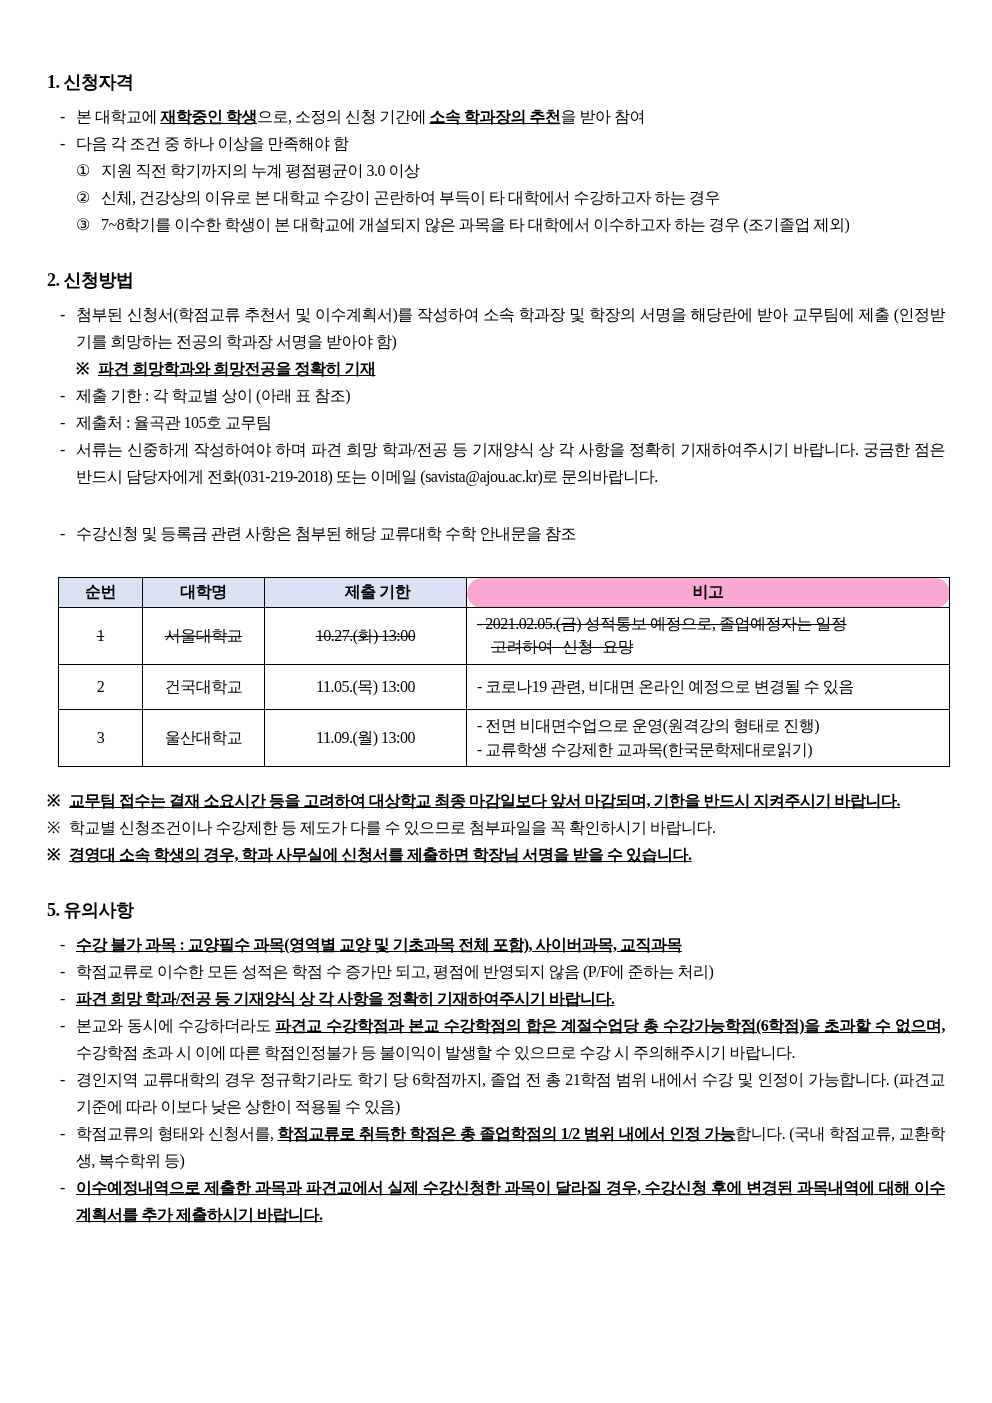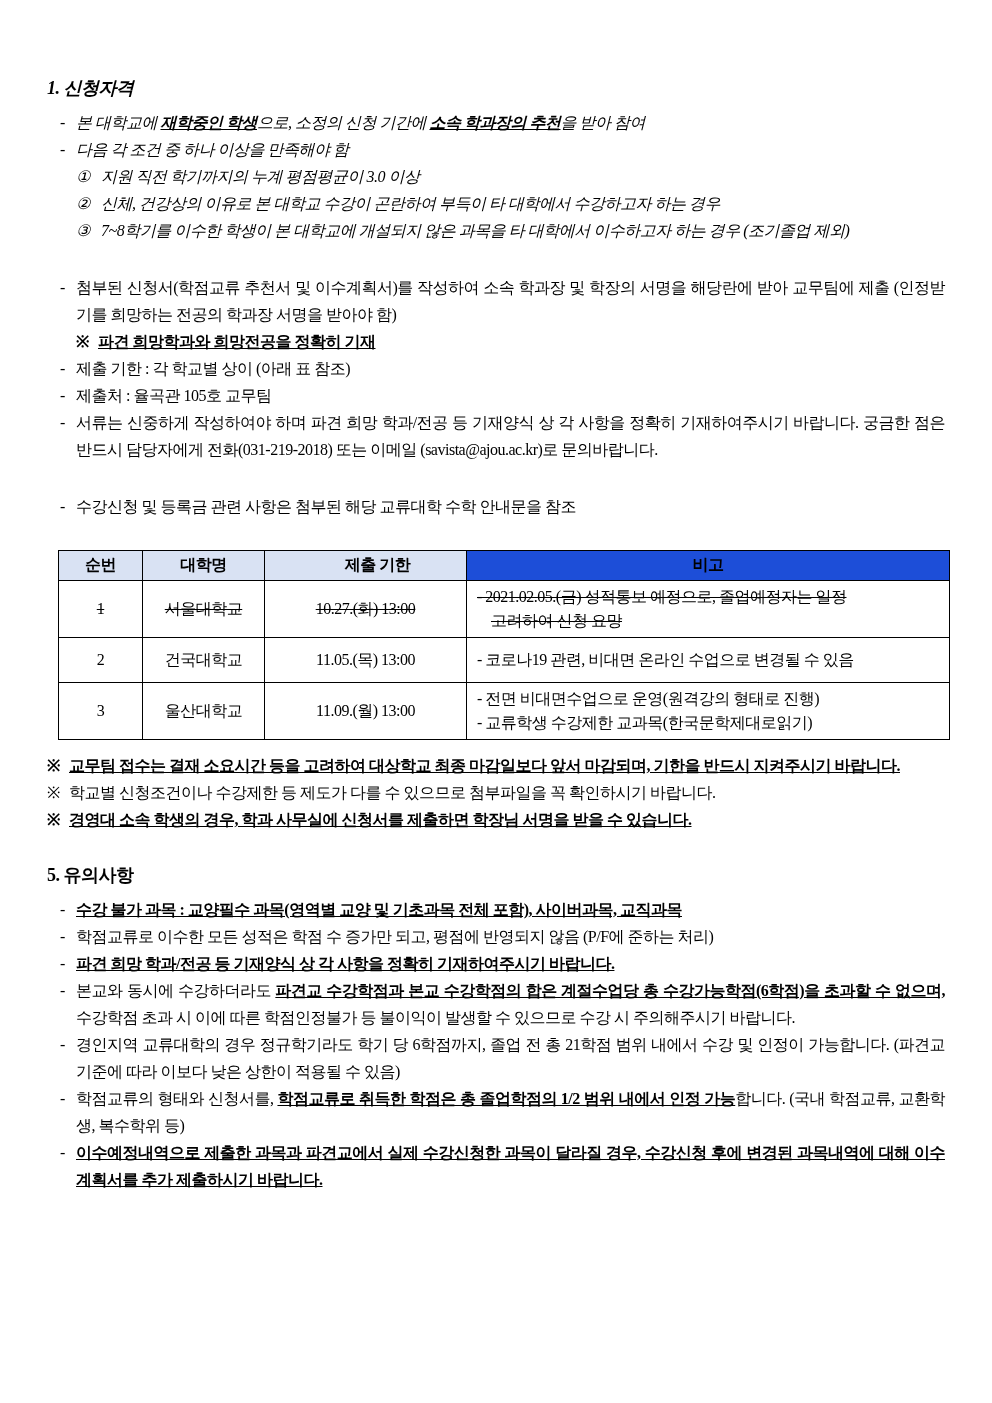--- a/index.html
+++ b/index.html
@@ -4,52 +4,52 @@
 <style>
   * { margin:0; padding:0; box-sizing:border-box; }
   html,body { background:#ffffff; }
   body {
     width:992px; height:1403px; overflow:hidden;
     font-family:"Liberation Serif","DejaVu Serif",serif;
     color:#000000;
   }
   .page { padding:66px 47px 0 47px; }
   section { margin-top:30px; }
-  section:first-child { margin-top:10px;font-style:italic; }
+  section:first-child { margin-top:4px; }
   h2 {
     font-size:18px; font-weight:bold; letter-spacing:-0.5px;
     line-height:25px; margin-bottom:8px;
   }
   .lines { }
   .line {
     display:flex; font-size:16px; line-height:27px; letter-spacing:-0.5px;
   }
   .line .marker { flex:0 0 auto; }
   .line .content { flex:1 1 auto; text-align:justify; }
   .b1  { padding-left:13px; } .b1  .marker { width:16px; }
   .b1s { padding-left:29px; } .b1s .marker { width:22px; }
   .b2  { padding-left:29px; } .b2  .marker { width:25px; }
   .note{ padding-left:0;    } .note .marker { width:22px; }
   .bd { font-weight:bold; }
   .ul { text-decoration:underline; }
   .mb .marker { font-weight:bold; }
 
   table {
     border-collapse:collapse; table-layout:fixed;
-    width:891px; margin:2px 0 12px 11px;
+    width:891px; margin:2px 0 20px 11px;
     font-size:16px; letter-spacing:-0.5px;
   }
   th, td { border:1px solid #000000; vertical-align:middle; }
   thead th {
     height:30px; text-align:center; font-weight:bold;
   }
   td { text-align:center; padding:5px 4px; height:45px; }
   td.c3 { text-align:left; padding:4px 6px 4px 10px; }
   .remark-line { padding-left:14px; text-indent:-14px; line-height:24px; }
-  .remark-line.cont { text-indent:0; }
+  .remark-line.cont { text-indent:0;font-family:Liberation Mono, monospace; }
   tr.strike td { text-decoration:line-through; }
   .tbl-notes { margin-top:6px; }
 </style>
 </head>
 <body>
 
 <div class="page">
 
   <section>
     <h2>1. 신청자격</h2>
@@ -71,20 +71,21 @@
           <span class="content"><span>신체, 건강상의 이유로 본 대학교 수강이 곤란하여 부득이 타 대학에서 수강하고자 하는 경우</span></span>
         </div>
         <div class="line b2">
           <span class="marker">③</span>
           <span class="content"><span>7~8학기를 이수한 학생이 본 대학교에 개설되지 않은 과목을 타 대학에서 이수하고자 하는 경우 (조기졸업 제외)</span></span>
         </div>
       </div>
   </section>
 
   <section>
+    <h2>2. 신청방법</h2>
     <div class="lines">
         <div class="line b1">
           <span class="marker">-</span>
           <span class="content"><span>첨부된 신청서(학점교류 추천서 및 이수계획서)를 작성하여 소속 학과장 및 학장의 서명을 해당란에 받아 교무팀에 제출 (인정받기를 희망하는 전공의 학과장 서명을 받아야 함)</span></span>
         </div>
         <div class="line b1s mb">
           <span class="marker">※</span>
           <span class="content"><span class="bd ul">파견 희망학과와 희망전공을 정확히 기재</span></span>
         </div>
         <div class="line b1">
@@ -117,39 +118,39 @@
         <col style="width:84px">
           <col style="width:122px">
           <col style="width:202px">
           <col style="width:483px">
       </colgroup>
       <thead>
         <tr>
           <th class="th-bg" style="background: rgb(217, 226, 243);">순번</th>
           <th class="th-bg" style="background: rgb(217, 226, 243);">대학명</th>
           <th class="th-bg" style="background: rgb(217, 226, 243); padding-left: 24px;">제출 기한</th>
-          <th class="th-bg" style="background: #1d4ed8;">비고</th>
+          <th class="th-bg" style="background: #f9a8d4; border-radius: 15px;">비고</th>
         </tr>
       </thead>
       <tbody id="school-tbody">
           <tr class="strike">
             <td>1</td>
             <td>서울대학교</td>
             <td>10.27.(화) 13:00</td>
             <td class="c3">
               <div class="remark-line">- 2021.02.05.(금) 성적통보 예정으로, 졸업예정자는 일정</div>
               <div class="remark-line cont">고려하여 신청 요망</div>
             </td>
           </tr>
           <tr>
             <td>2</td>
             <td>건국대학교</td>
             <td>11.05.(목) 13:00</td>
             <td class="c3">
-              <div class="remark-line">- 코로나19 관련, 비대면 온라인 수업으로 변경될 수 있음</div>
+              <div class="remark-line">- 코로나19 관련, 비대면 온라인 예정으로 변경될 수 있음</div>
             </td>
           </tr>
           <tr>
             <td>3</td>
             <td>울산대학교</td>
             <td>11.09.(월) 13:00</td>
             <td class="c3">
               <div class="remark-line">- 전면 비대면수업으로 운영(원격강의 형태로 진행)</div>
               <div class="remark-line">- 교류학생 수강제한 교과목(한국문학제대로읽기)</div>
             </td>

